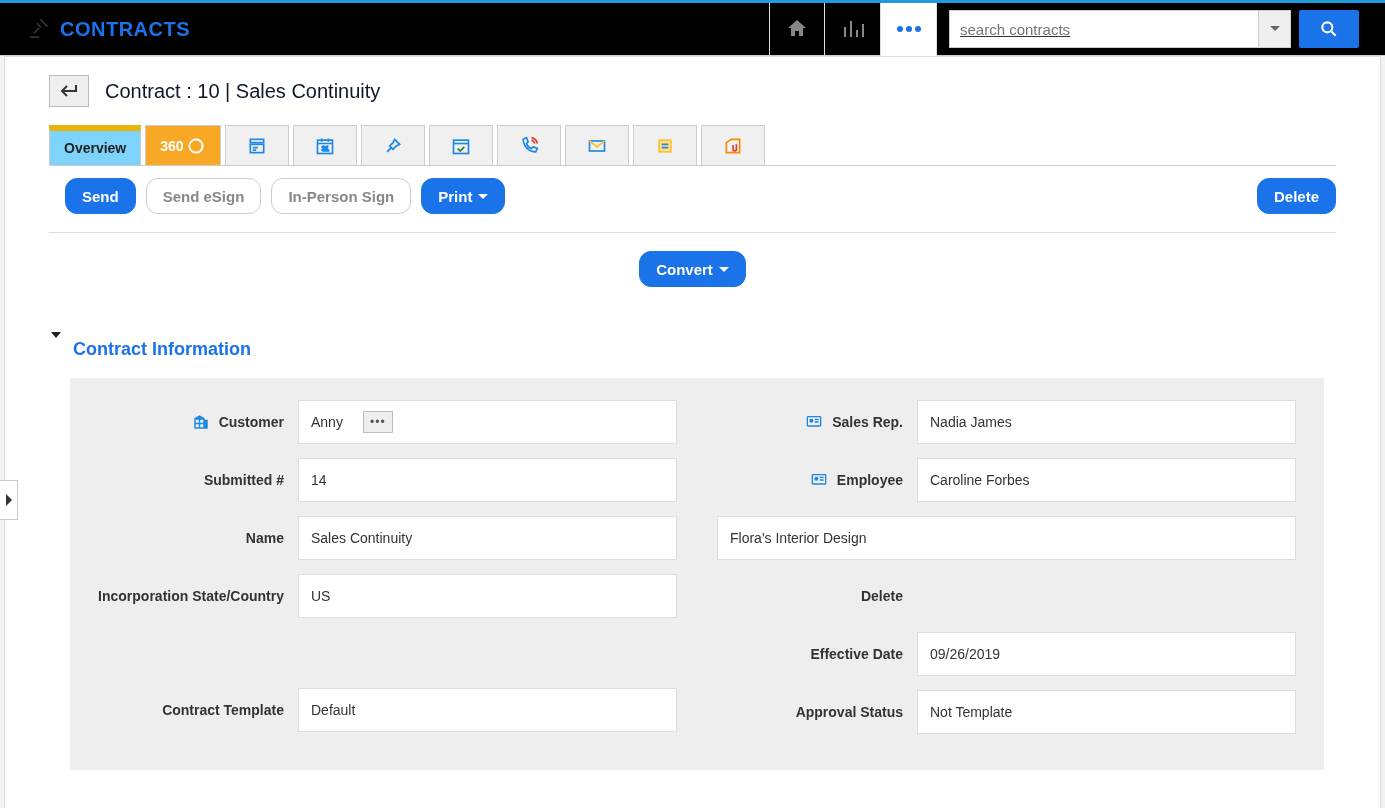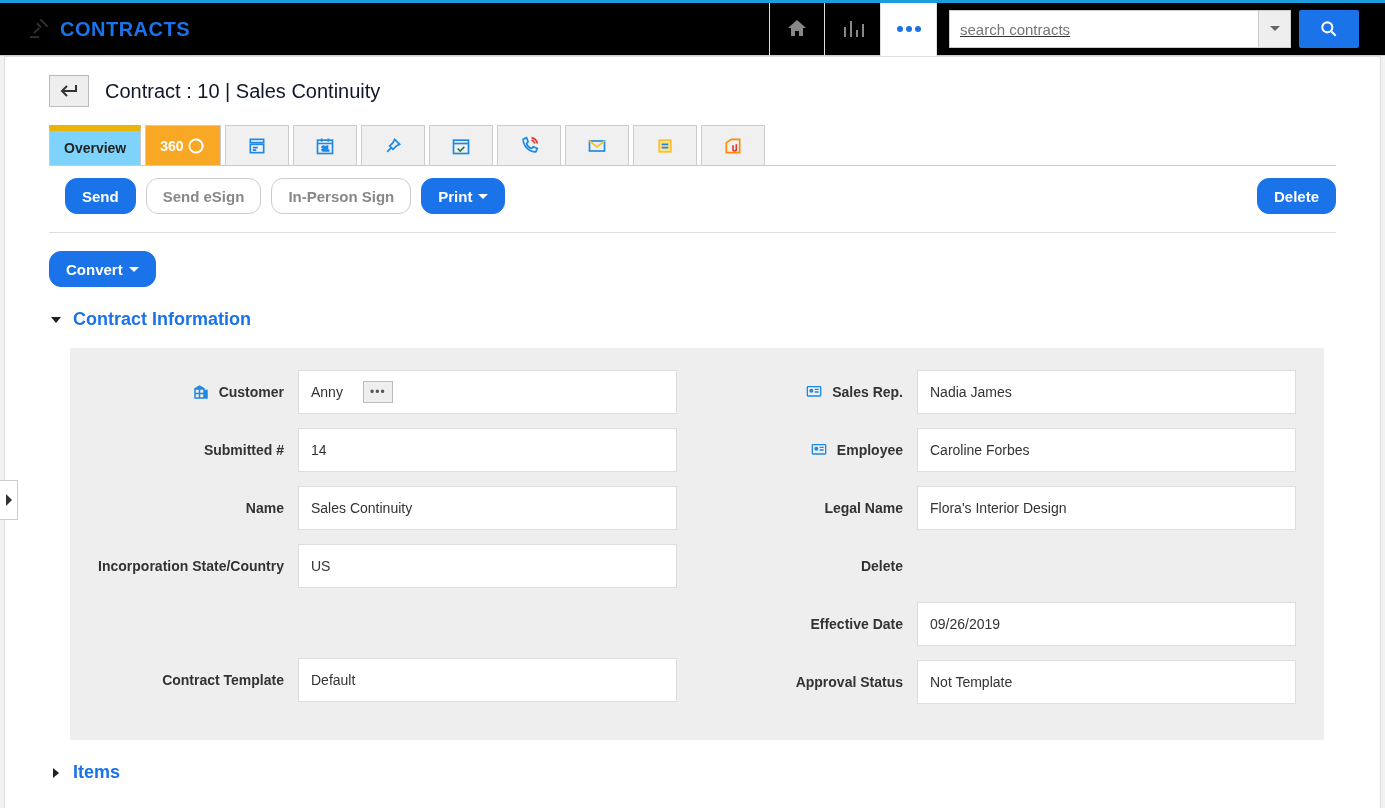--- a/index.html
+++ b/index.html
@@ -63,26 +63,26 @@
   .tab.active { background:#7dd3fc; border-top:6px solid #eab308; color:#222; font-weight:bold; margin-bottom:-1px;}
   .tab.orange { background:#f9a825; color:#fff; font-weight:bold;}
   .tab svg { width:20px; height:20px; }
 
   .action-row { display:flex; gap:10px; padding: 12px 0 18px 16px; border-bottom:1px solid #ddd; position:relative;}
   .btn { height:36px; padding:0 16px; border-radius:12px; font-size:15px; font-weight:bold; border:1px solid #ccc; background:#fff; color:#888; display:flex; align-items:center; gap:4px;}
   .btn.primary { background:#1a73e8; color:#fff; border-color:#1a73e8;}
   .btn.delete { position:absolute; right:0; top:12px;}
   .caret-down { width:0;height:0;border-left:5px solid transparent;border-right:5px solid transparent;border-top:5px solid currentColor; display:inline-block; margin-left:2px;}
 
-  .convert-row { display:flex; justify-content:flex-start; padding:18px 0 0 0;}
+  .convert-row { display:flex; justify-content:center; padding:18px 0 0 0;}
 
   .section { margin-top: 18px; }
   .section-head { display:flex; align-items:center; gap:10px; cursor:pointer; padding:4px 0;}
   .section-head .chev { width:14px; color:#222;}
-  .section-title { color:#1a73e8; font-size:18px; font-weight:bold;}
+  .section-title { color:#1a73e8; font-size:18px; font-weight:bold;margin-top:30px;}
 
   .info-panel { background:#eee; border-radius:2px; padding: 22px 28px; margin:14px 12px 8px 21px; display:grid; grid-template-columns: 1fr 1fr; column-gap:40px;}
   .field-row { display:flex; align-items:flex-start; margin-bottom: 14px; }
   .field-label { width:200px; text-align:right; padding-right:14px; font-weight:bold; color:#333; display:flex; align-items:center; justify-content:flex-end; gap:8px; min-height:44px;}
   .field-label svg { color:#1e88e5; }
   .field-value { flex:1; background:#fff; border:1px solid #ddd; min-height:44px; padding:10px 12px; display:flex; align-items:center; gap:20px;}
   .ellipsis-btn { width:30px; height:22px; border:1px solid #bbb; background:#eee; display:flex;align-items:center;justify-content:center; font-size:12px; color:#555; letter-spacing:1px;}
   .spacer-row { height:56px; }
 
   .side-expand {
@@ -317,23 +317,20 @@
                   <circle cx="8" cy="10" r="2" fill="#1e88e5"></circle>
                   <path d="M13 8h6M13 12h6"></path>
                 </svg>
               <span>Employee</span>
             </div>
             <div class="field-value">
                 <span>Caroline Forbes</span>
               </div>
           </div>
           <div class="field-row">
-            <div class="field-label">
-                <span>Legal Name</span>
-              </div>
             <div class="field-value">
                 <span>Flora's Interior Design</span>
               </div>
           </div>
           <div class="field-row">
             <div class="field-label">
                 <span>Delete</span>
               </div>
           </div>
           <div class="field-row">

